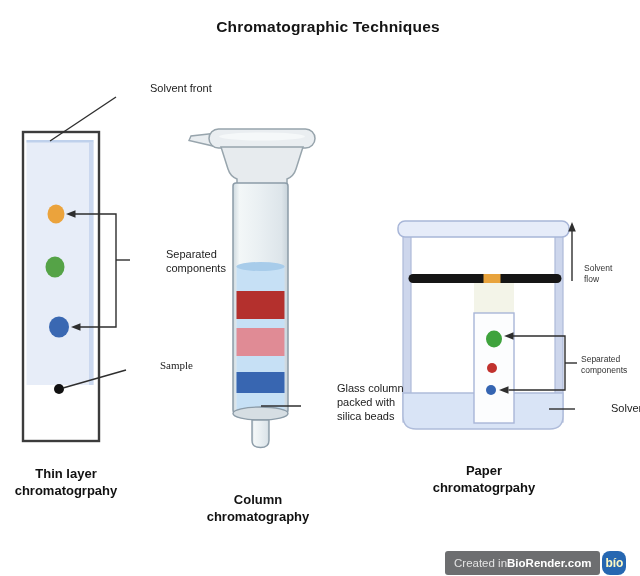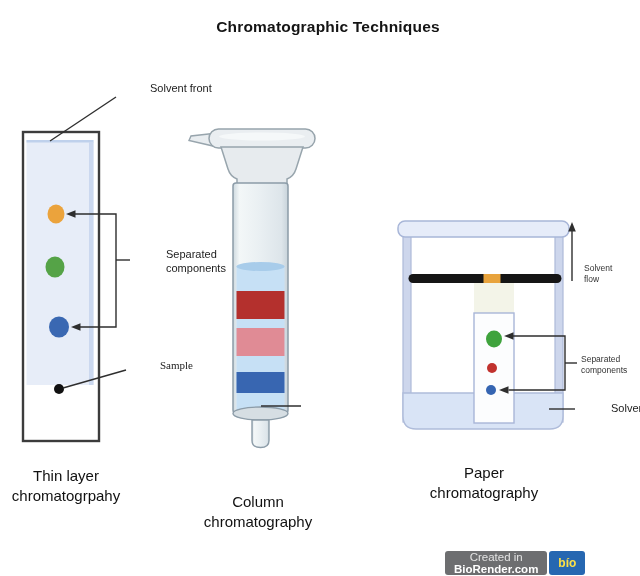--- a/index.html
+++ b/index.html
@@ -15,35 +15,35 @@
   .lbl{
     position:absolute;font-size:11px;color:#1c1c1c;line-height:1.27;
     white-space:pre-line;
     margin-left:32px;
   }
   .lbl-sm{
     position:absolute;font-size:8.5px;color:#333;line-height:1.25;
     white-space:pre-line;
   }
   .caption{
-    position:absolute;font-size:15px;font-weight:normal;color:#111;
+    position:absolute;font-size:13px;font-weight:bold;color:#111;
     text-align:center;line-height:1.3;white-space:pre-line;
   }
   .watermark{
     position:absolute;left:445px;top:551px;height:24px;display:flex;gap:2px;
     align-items:stretch;
   }
   .wm-bar{
     background:#6D6E70;border-radius:3px;display:flex;align-items:center;
-    padding:0 9px;font-size:11.5px;color:#E3E3E3;flex-direction:column;
+    padding:0 9px;font-size:11.5px;color:#E3E3E3;
   }
   .wm-bar b{color:#ffffff;}
   .wm-logo{
-    background:#2667B1;width:36px;border-radius:3px;display:flex;
-    align-items:center;justify-content:center;color:#fde047;font-weight:bold;
+    background:#2667B1;width:24px;border-radius:8px;display:flex;
+    align-items:center;justify-content:center;color:#fef9c3;font-weight:bold;
     font-size:12px;
   }
 </style>
 </head>
 <body>
 
 <div id="canvas">
 
   <svg id="art" width="640" height="576" viewBox="0 0 640 576">
     <defs>
@@ -120,30 +120,33 @@
 
   <div class="title">Chromatographic Techniques</div>
 
   <div class="lbl" style="left:118px;top:82px;">Solvent front</div>
   <div class="lbl" style="left:134px;top:248px;">Separated
 components</div>
   <div class="lbl" style="left:128px;top:359px;font-family:Liberation Serif, serif;">Sample</div>
   <div class="caption" style="left:6px;top:466px;width:120px;">Thin layer
 chromatogrpahy</div>
 
+  <div class="lbl" style="left:305px;top:382px;">Glass column
+packed with
+silica beads</div>
   <div class="caption" style="left:188px;top:466px;width:140px;margin-top:26px;">Column
 chromatography</div>
 
   <div class="lbl-sm" style="left:584px;top:263px;">Solvent
 flow</div>
   <div class="lbl-sm" style="left:581px;top:354px;">Separated
 components</div>
   <div class="lbl" style="left:579px;top:402px;">Solvent</div>
   <div class="caption" style="left:414px;top:463px;width:140px;">Paper
-chromatography</div>
+chromatogrpahy</div>
 
   <div class="watermark">
     <div class="wm-bar">
       <span>Created in</span>
       <b>BioRender.com</b>
     </div>
     <div class="wm-logo">bío</div>
   </div>
 
 </div>

